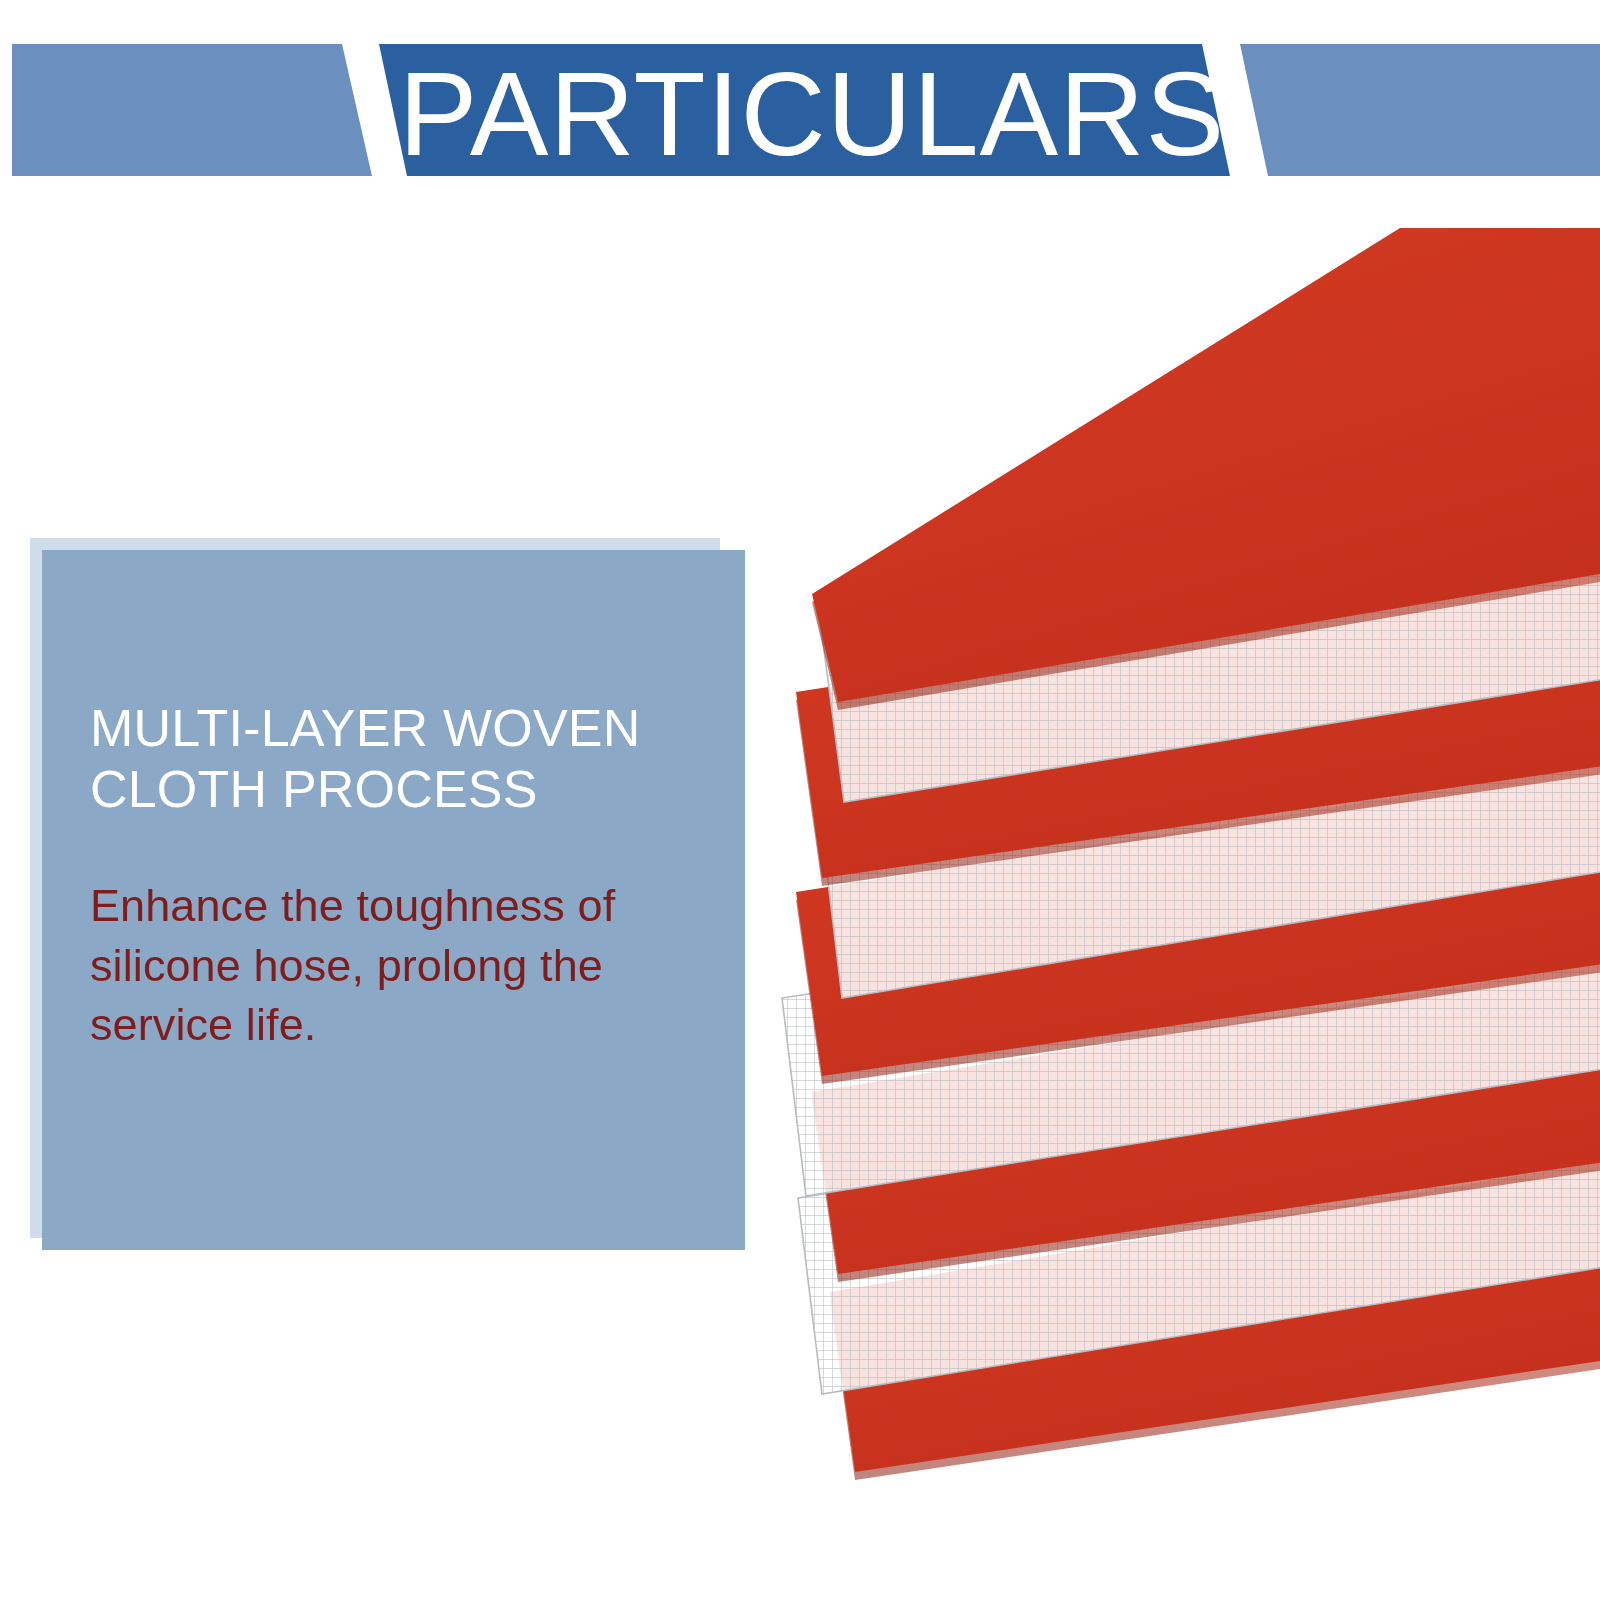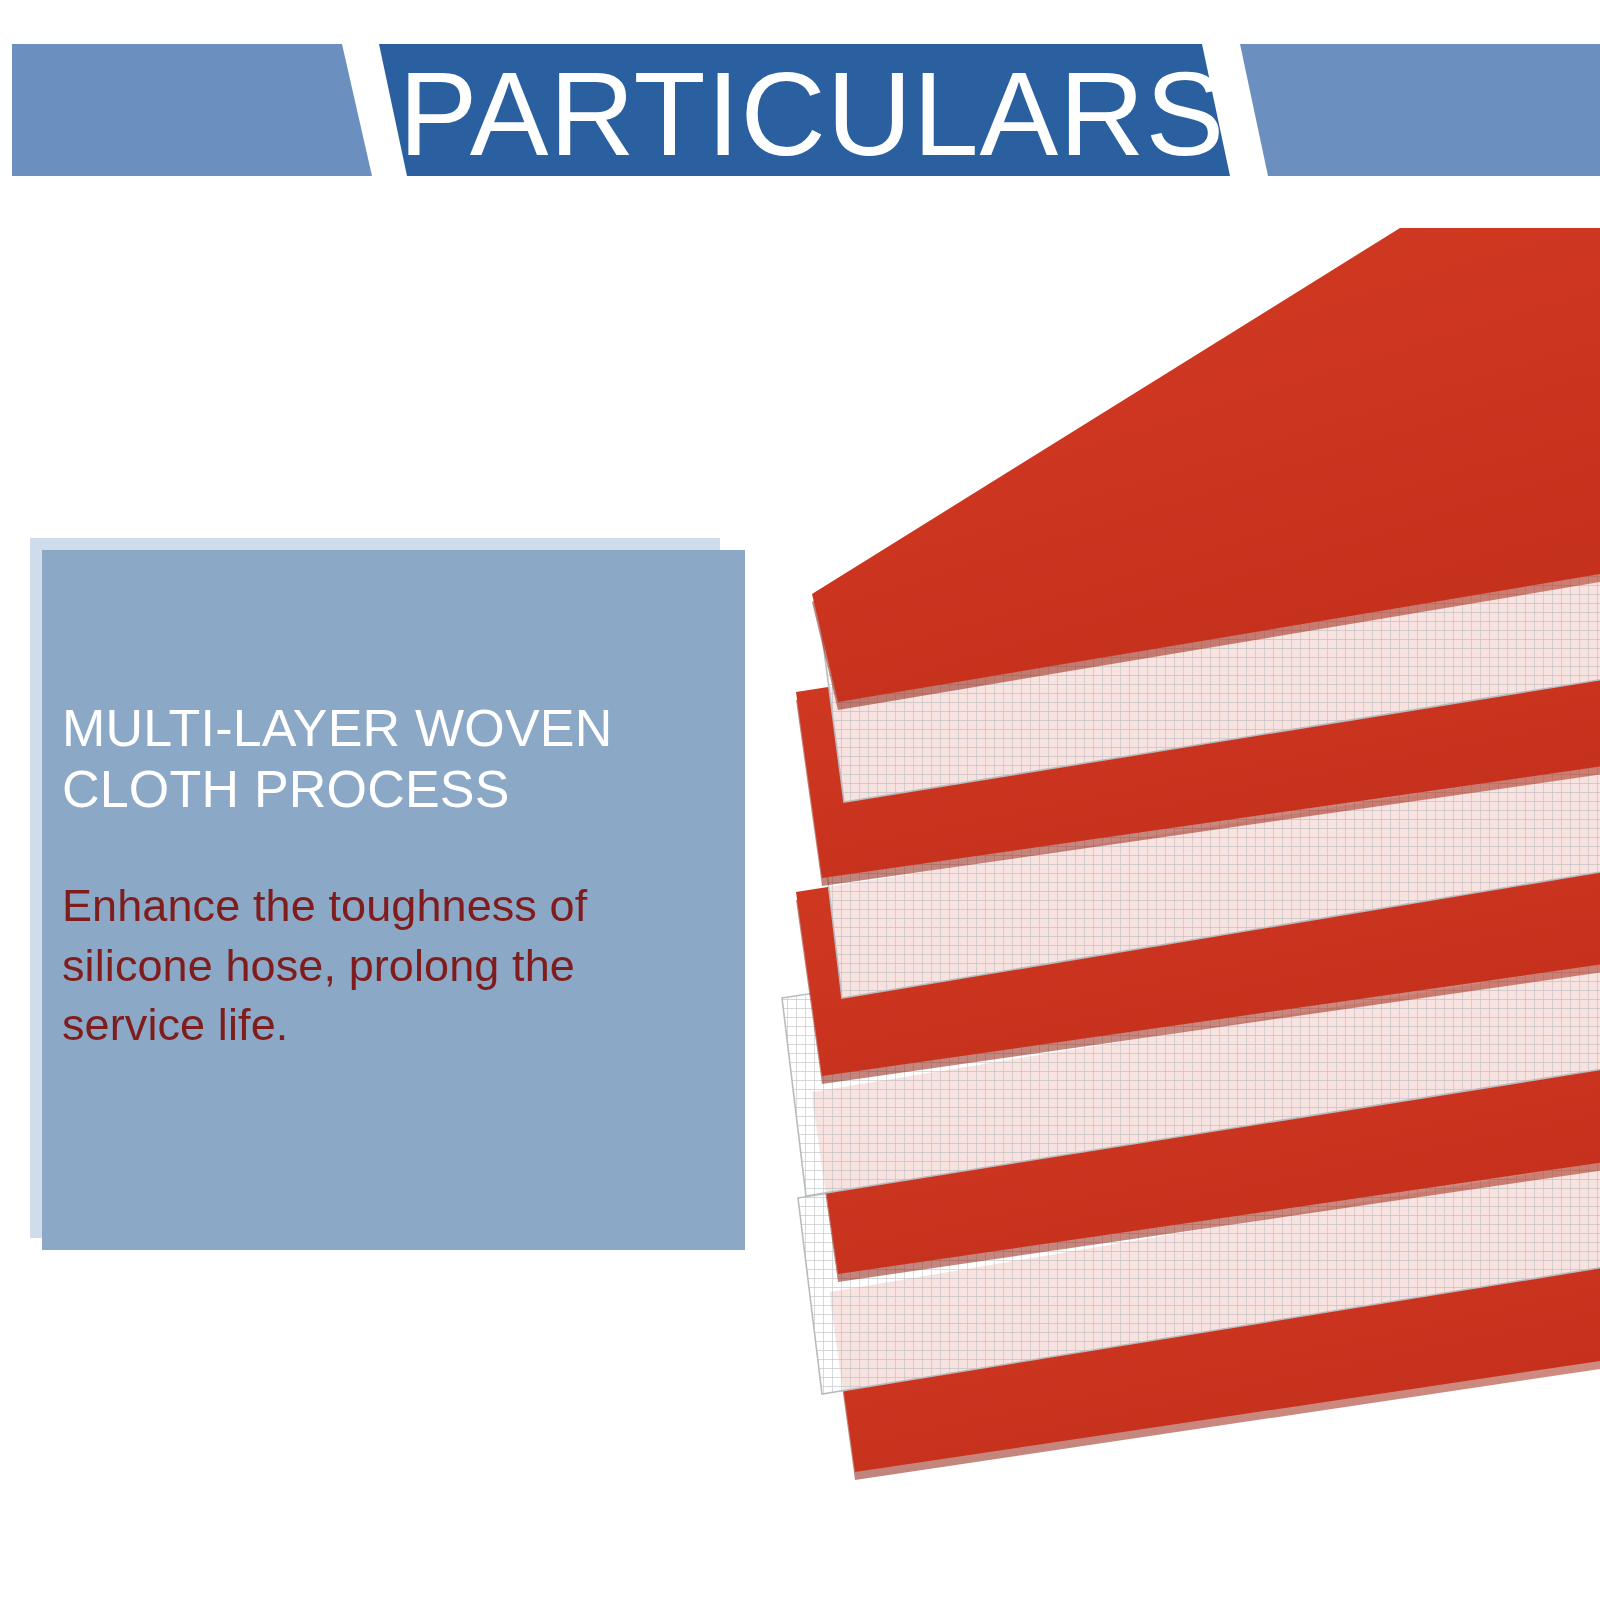--- a/index.html
+++ b/index.html
@@ -70,21 +70,21 @@
     height: 700px;
     background: #8ba8c7;
   }
   #card-content {
     position: absolute;
     left: 12px;
     top: 25px;
     width: 703px;
     height: 700px;
     box-sizing: border-box;
-    padding: 148px 44px 0 20px;
+    padding: 148px 44px 0 48px;
   }
   #card-headline {
     color: #ffffff;
     font-size: 52px;
     font-weight: 400;
     line-height: 1.17;
     letter-spacing: 0.2px;
     margin: 0 0 56px 0;
     text-transform: none;
   }

